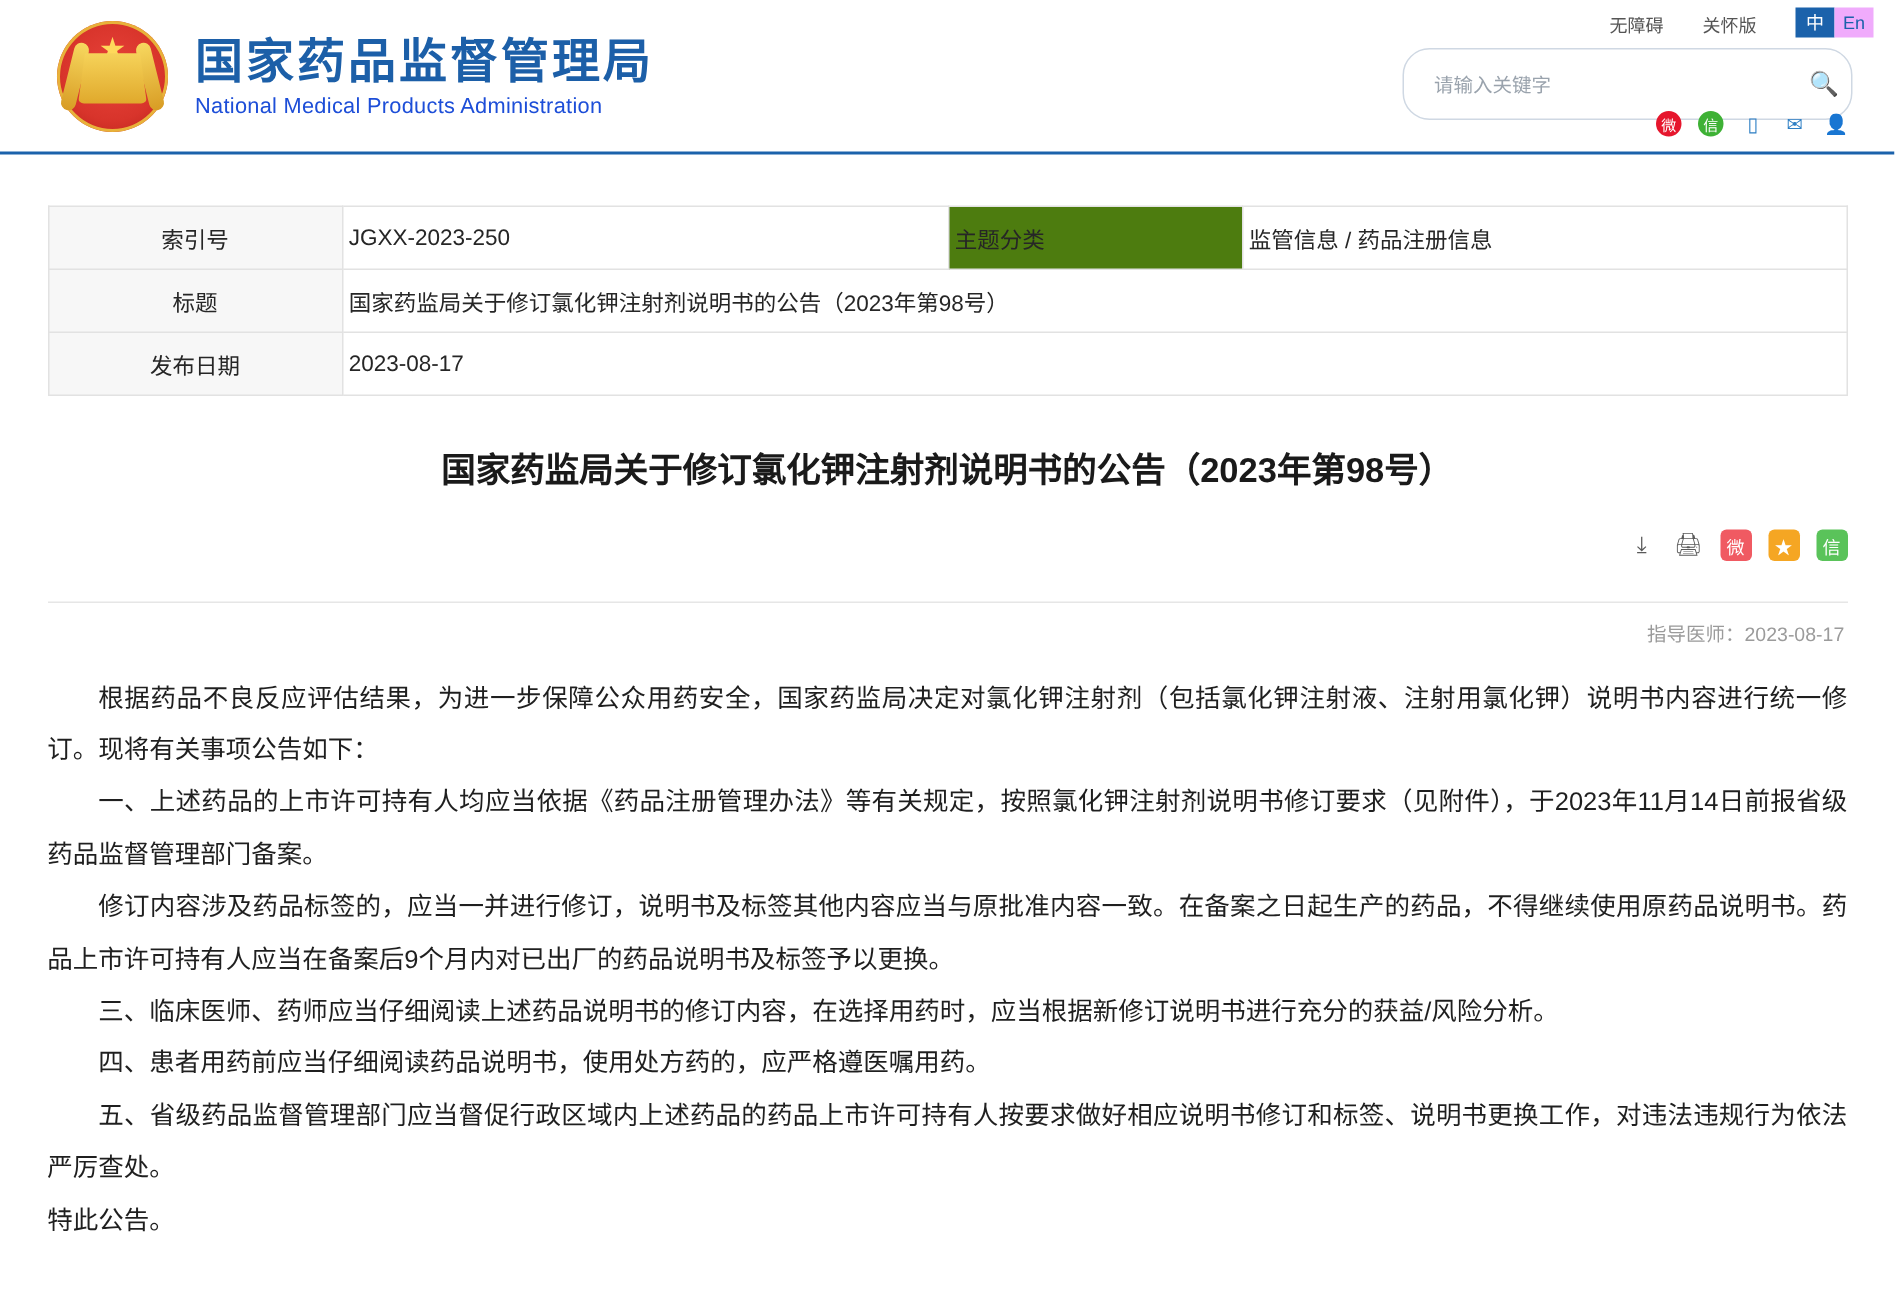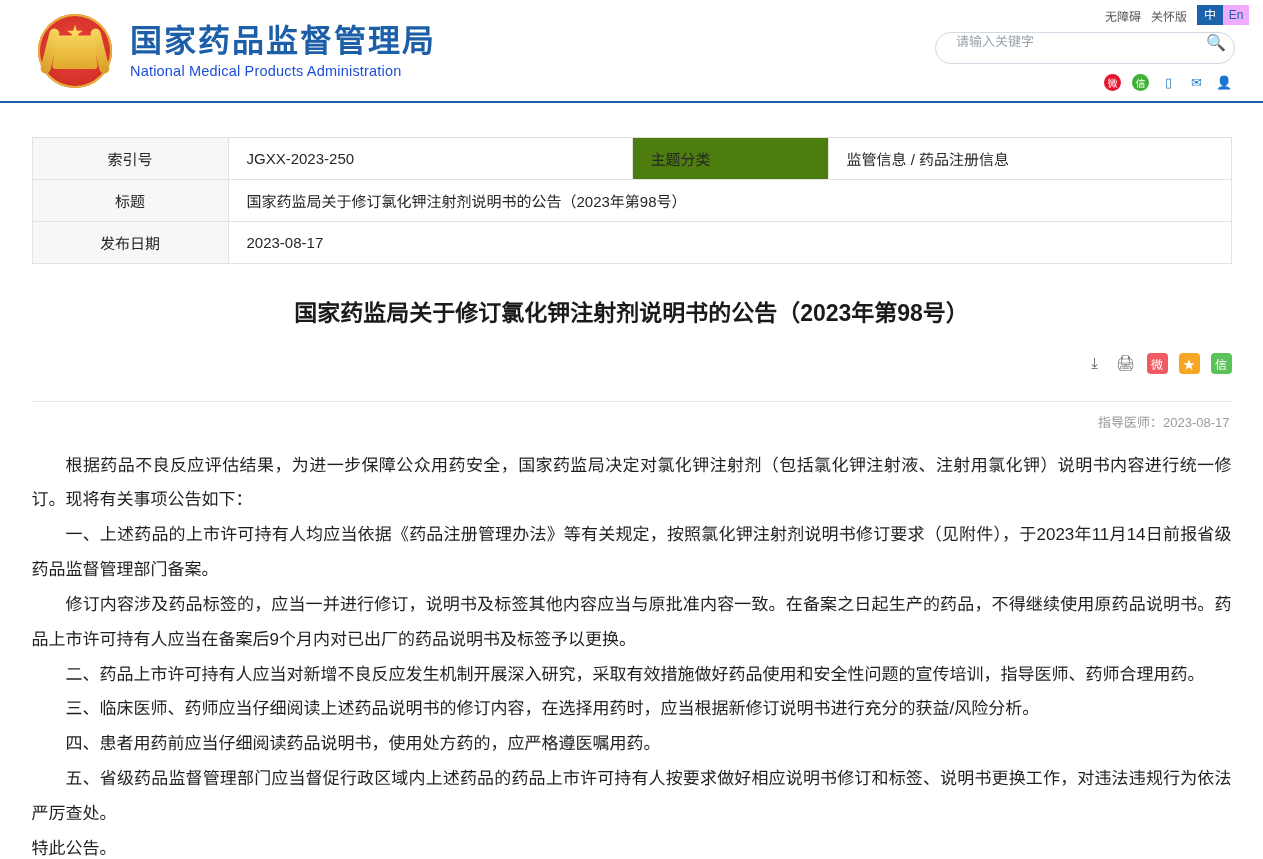--- a/index.html
+++ b/index.html
@@ -82,47 +82,47 @@
     margin-top: 3px;
     white-space: nowrap;
   }
 
   .top-links {
     position: absolute;
     right: 14px;
     top: 5px;
     display: flex;
     align-items: center;
-    gap: 10px;
+    gap: 26px;
     font-size: 12px;
     color: #555;
   }
   .top-links a { color: #555; text-decoration: none; }
   .lang-toggle { display: flex; }
   .lang-toggle span {
     display: inline-block;
     width: 26px; height: 20px;
     line-height: 20px;
     text-align: center;
     font-size: 12px;
   }
   .lang-cn { background: #1b62ab; color: #fff; }
   .lang-en { background: #f0abfc; color: #1b62ab; }
 
   .search-box {
     position: absolute;
     right: 28px;
     top: 32px;
     width: 300px;
-    height: 32px;
+    height: 48px;
     border: 1px solid #cfd8e3;
     border-radius: 18px;
     background: #fff;
     display: flex;
-    align-items: flex-start;
+    align-items: center;
     padding: 0 8px 0 18px;
   }
   .search-box input {
     border: 0;
     outline: 0;
     flex: 1 1 auto;
     font-size: 13px;
     color: #333;
     background: transparent;
     font-family: "Liberation Sans", sans-serif;
@@ -162,21 +162,21 @@
   table.meta {
     width: 1200px;
     border-collapse: collapse;
     table-layout: fixed;
   }
   table.meta td {
     border: 1px solid #e2e2e2;
     height: 42px;
     font-size: 15px;
     color: #262626;
-    padding: 6px 18px;
+    padding: 6px 4px;
   }
   td.lbl {
     width: 196px;
     background: #f7f7f7;
     text-align: center;
     color: #333;
   }
   td.val { padding-left: 16px; }
   td.val-narrow { width: 404px; }
   td.lbl2 { width: 196px; background: #4d7c0f; text-align: left; }
@@ -330,21 +330,20 @@
   <div class="divider"></div>
 
   <div class="pub-time">
     <span>指导医师：</span><span>2023-08-17</span>
   </div>
 
   <div class="body-text">
     <p class="indent">根据药品不良反应评估结果，为进一步保障公众用药安全，国家药监局决定对氯化钾注射剂（包括氯化钾注射液、注射用氯化钾）说明书内容进行统一修订。现将有关事项公告如下：</p>
     <p class="indent">一、上述药品的上市许可持有人均应当依据《药品注册管理办法》等有关规定，按照氯化钾注射剂说明书修订要求（见附件），于2023年11月14日前报省级药品监督管理部门备案。</p>
     <p class="indent">修订内容涉及药品标签的，应当一并进行修订，说明书及标签其他内容应当与原批准内容一致。在备案之日起生产的药品，不得继续使用原药品说明书。药品上市许可持有人应当在备案后9个月内对已出厂的药品说明书及标签予以更换。</p>
-    <p class="indent">二、药品上市许可持有人应当对新增不良反应发生机制开展深入研究，采取有效措施做好药品使用和安全性问题的宣传培训，指导医师、药师合理用药。</p>
     <p class="indent">三、临床医师、药师应当仔细阅读上述药品说明书的修订内容，在选择用药时，应当根据新修订说明书进行充分的获益/风险分析。</p>
     <p class="indent">四、患者用药前应当仔细阅读药品说明书，使用处方药的，应严格遵医嘱用药。</p>
     <p class="indent">五、省级药品监督管理部门应当督促行政区域内上述药品的药品上市许可持有人按要求做好相应说明书修订和标签、说明书更换工作，对违法违规行为依法严厉查处。</p>
     <p>特此公告。</p>
   </div>
 
   <div class="attach">附件：氯化钾注射剂说明书修订要求</div>
 </div>
 
 </body></html>

